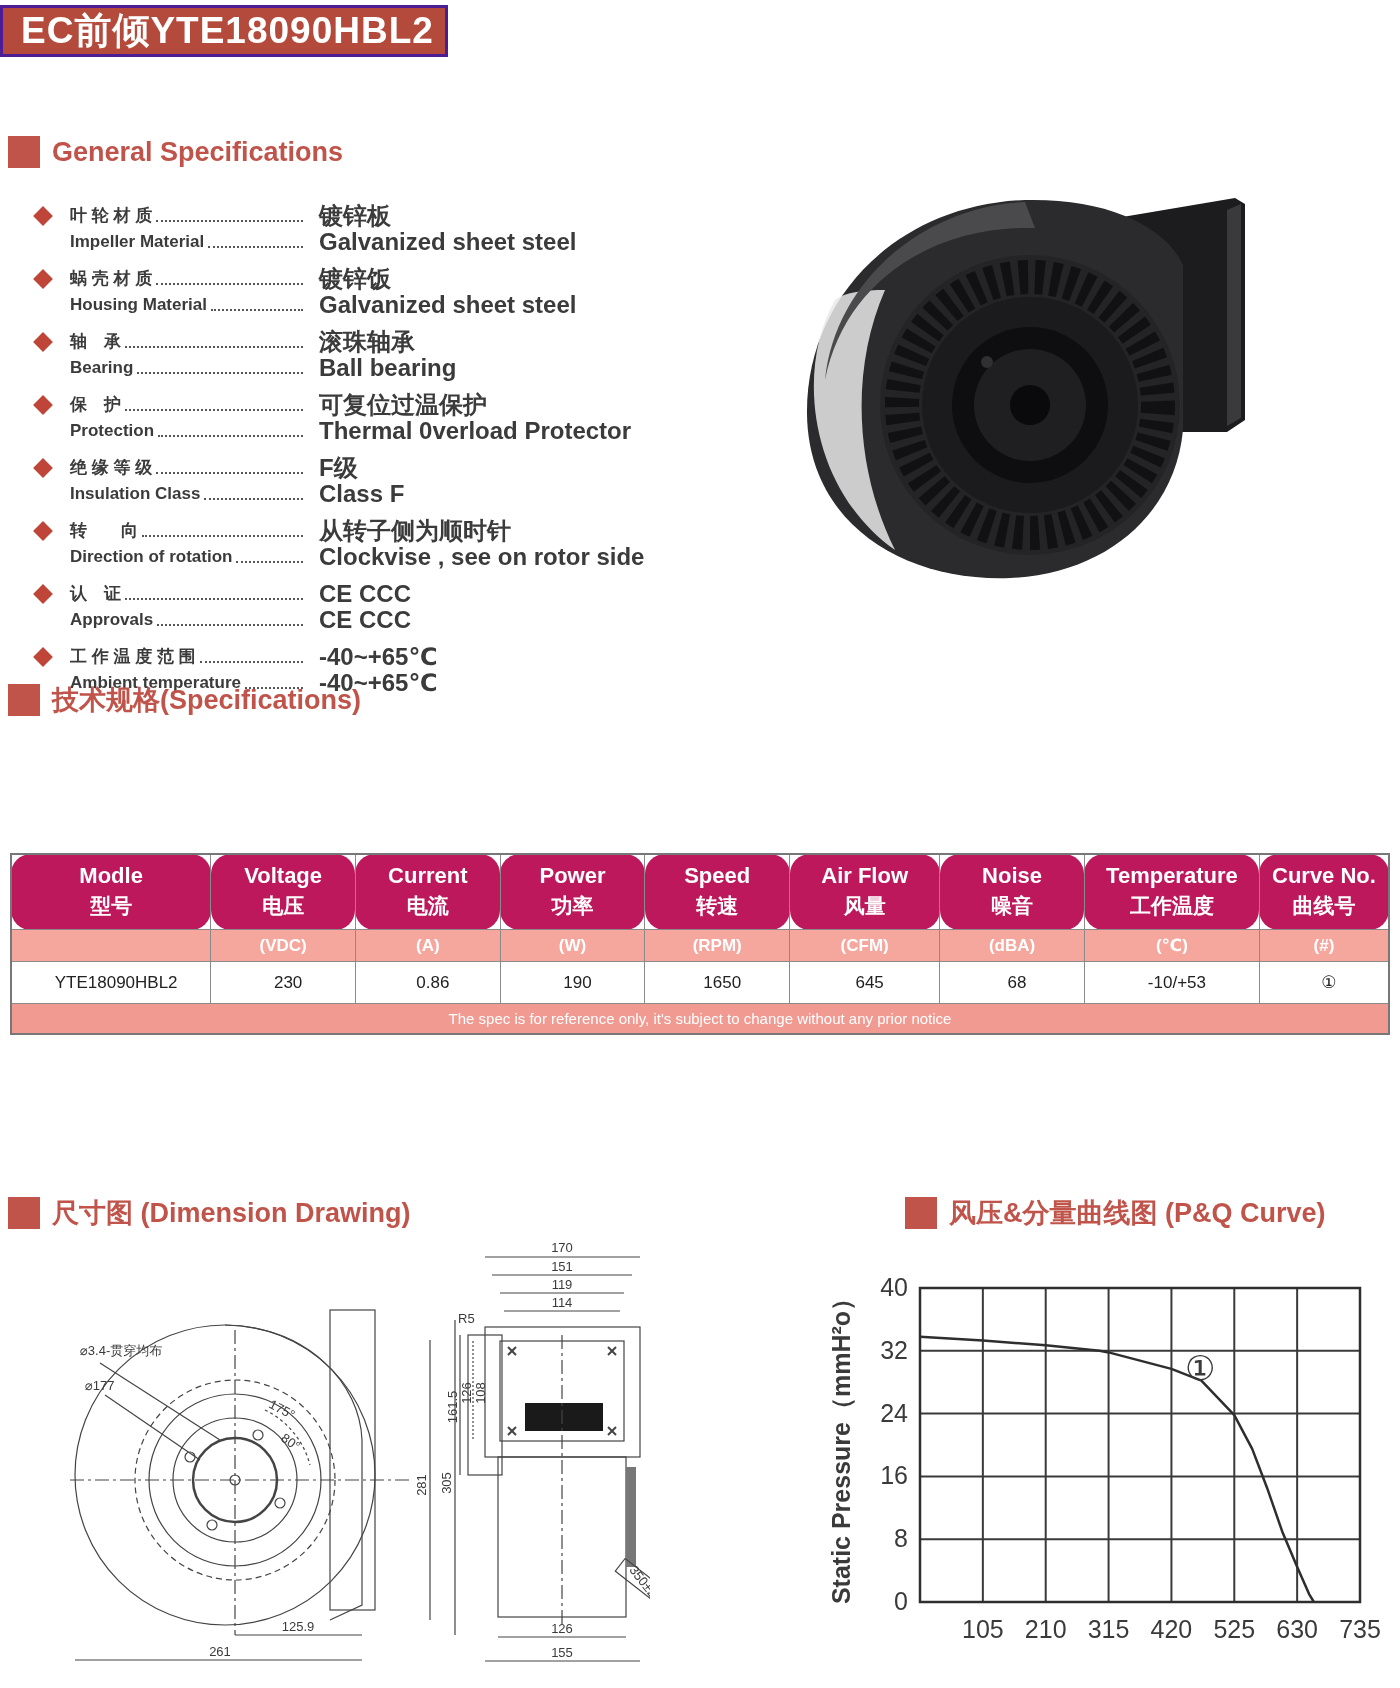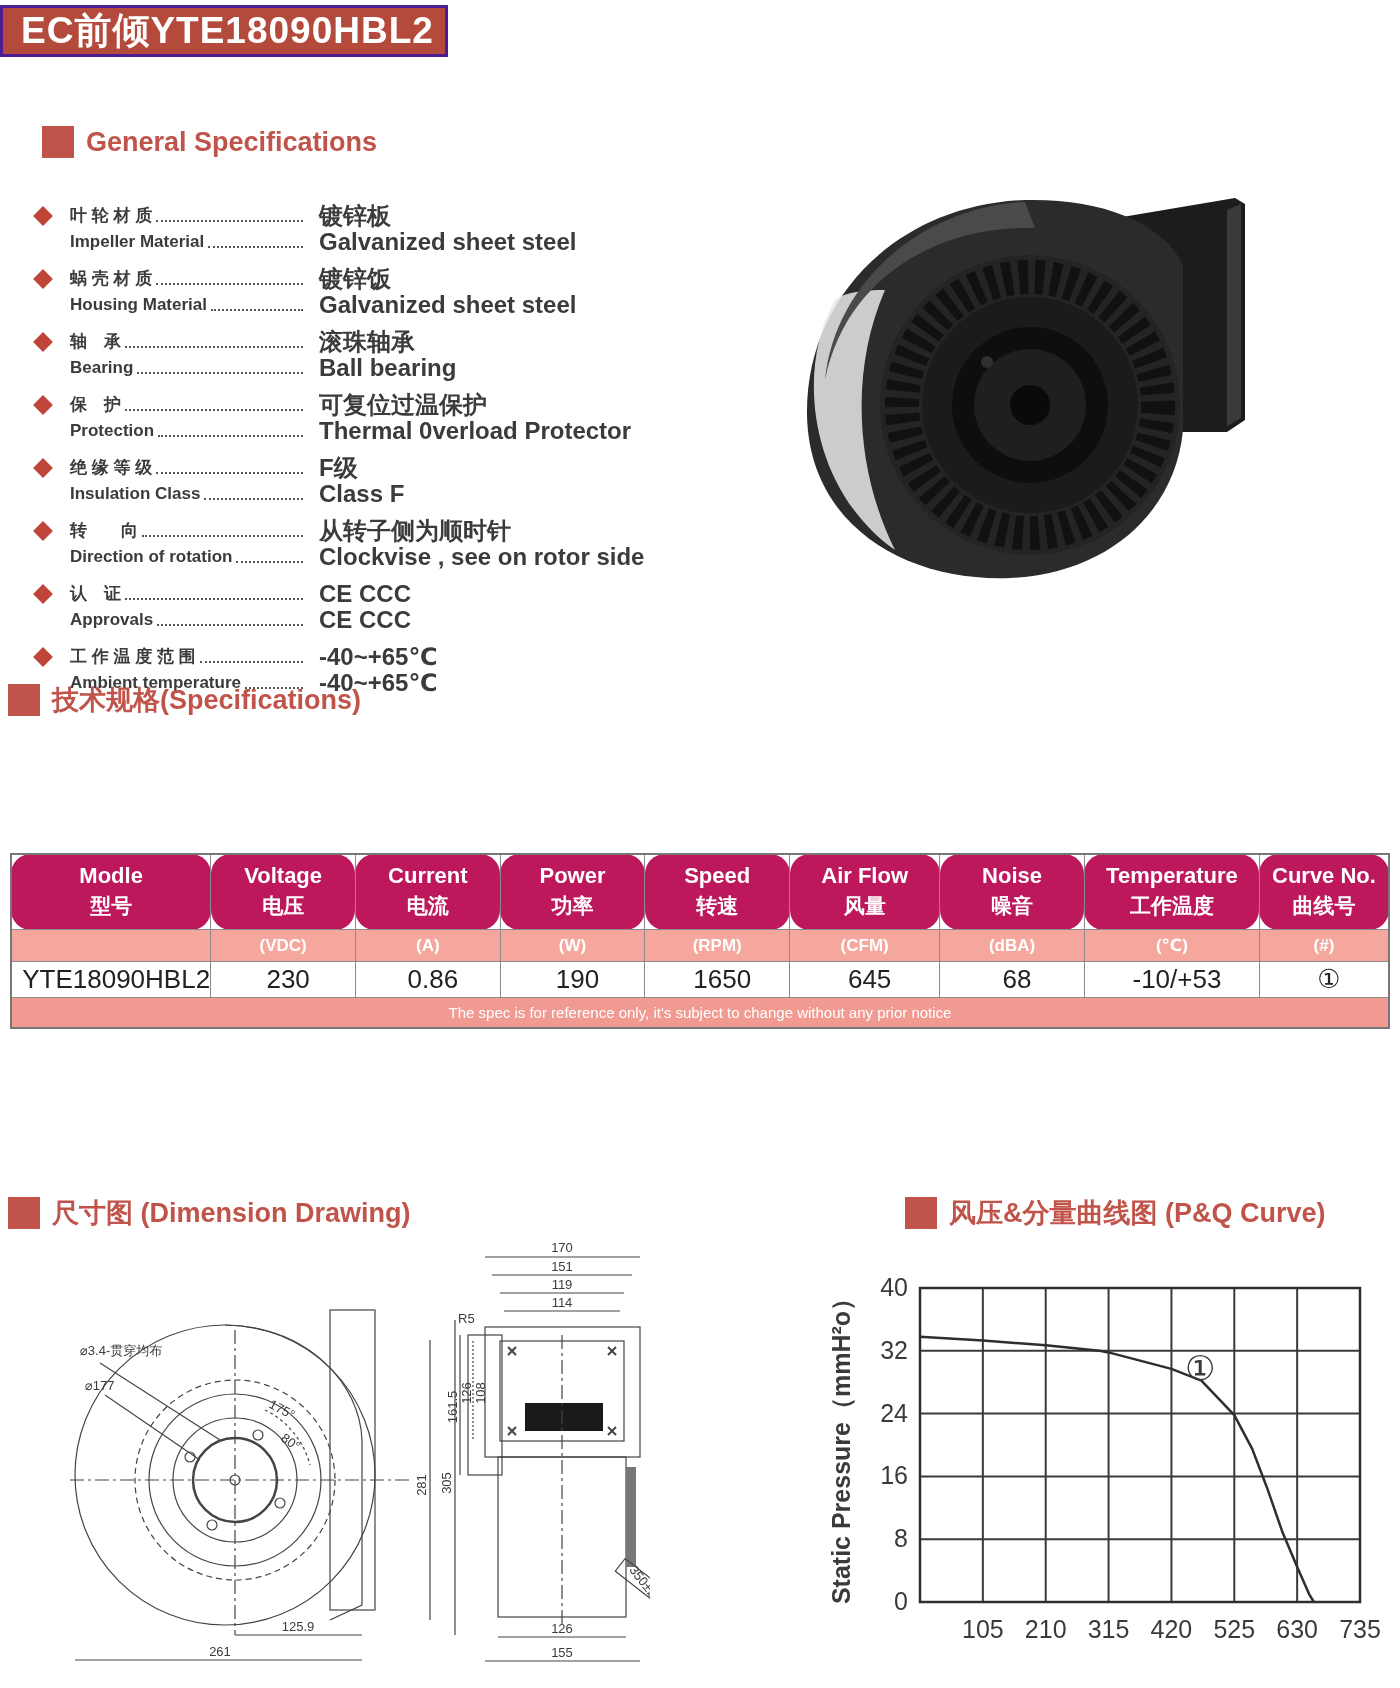--- a/index.html
+++ b/index.html
@@ -9,21 +9,21 @@
 
   
   .banner { position:absolute; left:0; top:5px; width:448px; height:52px;
     background:#b44a3c; border:3px solid #4c1d95; display:flex; align-items:center; }
   .banner span { color:#fff; font-size:37px; font-weight:bold; padding-left:18px; letter-spacing:1px; white-space:nowrap; }
 
   
   .sec-head { display:flex; align-items:center; gap:12px; }
   .sec-head .sq { width:32px; height:32px; background:#c0544a; flex:0 0 auto; }
   .sec-head .txt { color:#c0544a; font-size:27px; font-weight:bold; white-space:nowrap; }
-  #gen-head { position:absolute; left:8px; top:126px;margin-left:34px; }
+  #gen-head { position:absolute; left:8px; top:136px; }
   #spec-head { position:absolute; left:8px; top:682px; }
   #dim-head { position:absolute; left:8px; top:1195px; }
   #pq-head { position:absolute; left:905px; top:1195px; }
 
   
   .spec-list { position:absolute; left:30px; top:203px; width:640px; }
   .spec-item { display:grid; grid-template-columns:40px 235px 1fr; grid-template-rows:auto auto;
     margin-bottom:11px; }
   .spec-item .diamond { grid-row:1 / span 2; padding-top:6px; }
   .spec-item .diamond i { display:block; width:14px; height:14px; background:#c04539; transform:rotate(45deg); margin-left:6px; }
@@ -35,21 +35,21 @@
   .product { position:absolute; left:775px; top:170px; }
 
   
   .spec-table-wrap { position:absolute; left:10px; top:853px; width:1380px; }
   table.spec { width:100%; border-collapse:collapse; table-layout:fixed; border:2px solid #777; }
   table.spec td { border:1px solid #8a8a8a; text-align:center; vertical-align:middle; }
   td.hdr { background:#be185d; color:#fff; padding:6px 2px 8px;border-radius:20px; }
   td.hdr .en { font-size:22px; font-weight:bold; line-height:30px; }
   td.hdr .cn { font-size:21px; font-weight:bold; line-height:30px; }
   td.unit { background:#f5a79e; color:#fff; font-size:17px; font-weight:bold; height:32px; }
-  td.dat { background:#fff; color:#222; font-size:26px; height:36px;padding-left:10px; }
+  td.dat { background:#fff; color:#222; font-size:17px; height:42px;padding-left:10px; }
   td.note { background:#f09a92; color:#fff; font-size:15px; height:30px; }
 
   
   .dim-draw { position:absolute; left:30px; top:1235px; }
   .pq-chart { position:absolute; left:820px; top:1240px; }
   svg text { font-family:"Liberation Sans","DejaVu Sans",sans-serif; }
 </style>
 </head>
 <body>
 

